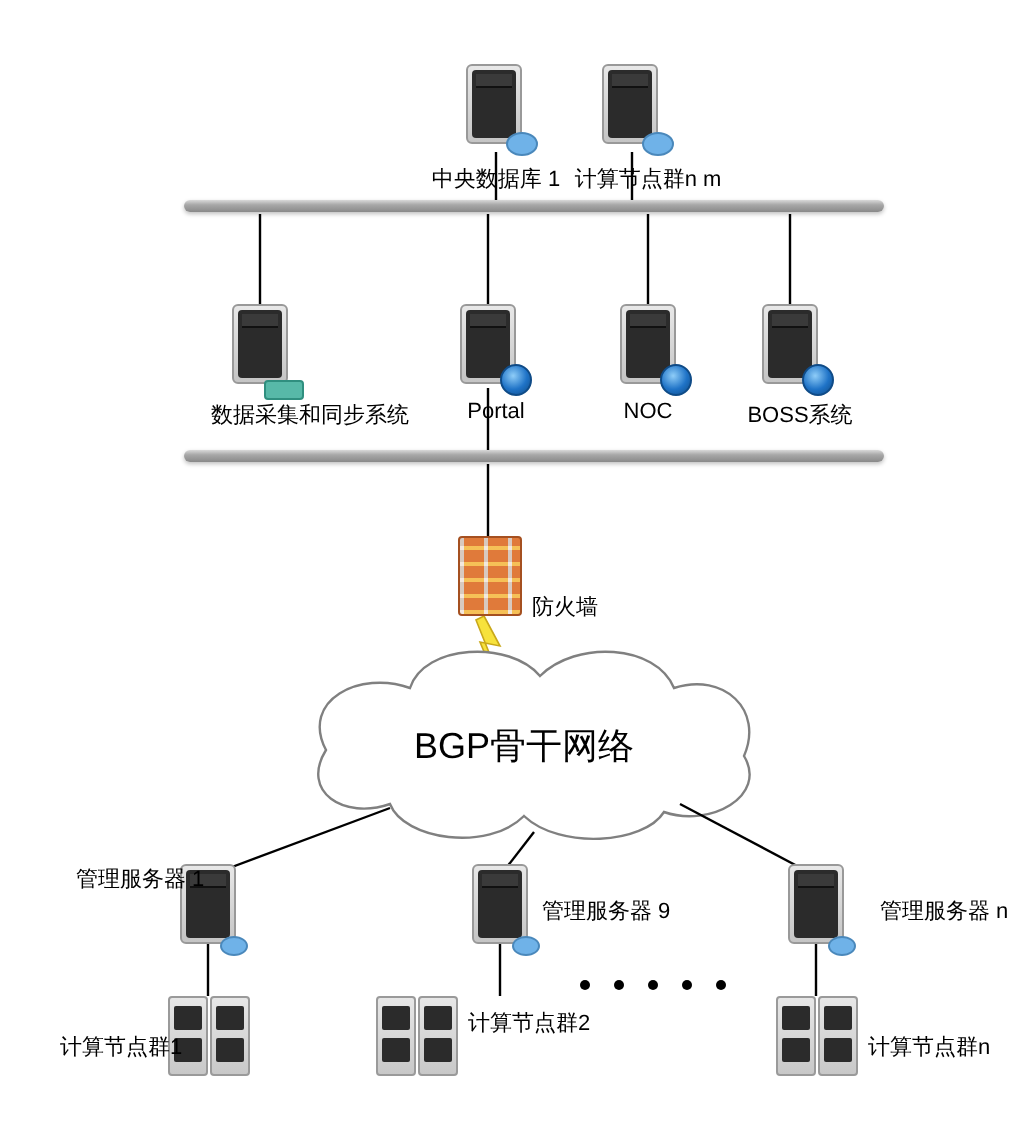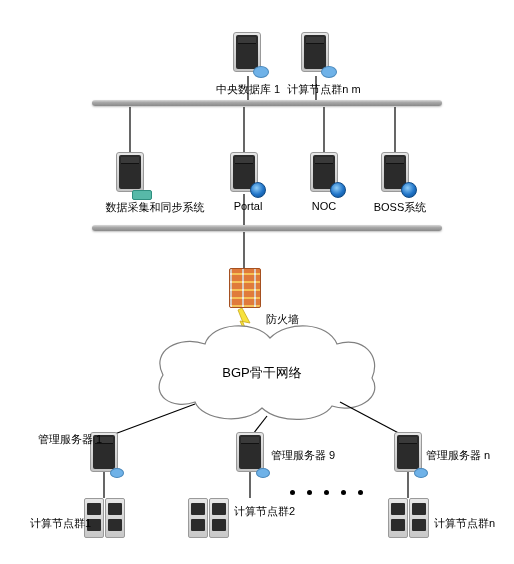--- a/index.html
+++ b/index.html
@@ -20,21 +20,21 @@
   }
   .label {
     position: absolute;
     font-size: 11px;
     color: #000;
     white-space: nowrap;
   }
   .label.centered { transform: translateX(-50%); }
   .bgp-label {
     position: absolute;
-    font-size: 13px;
+    font-size: 18px;
     color: #000;
     transform: translate(-50%, -50%);
   }
   
   .bus {
     position: absolute;
     height: 6px;
     border-radius: 3px;
     background: linear-gradient(#d9d9d9, #a8a8a8 40%, #898989);
     box-shadow: 0 1px 2px rgba(0,0,0,.25);
@@ -242,21 +242,21 @@
 <div class="label centered" style="left:324px; top:200px">NOC</div>
 
 <div class="server" style="left:381px; top:152px">
   <div class="body"></div>
     <div class="front"></div>
     <div class="badge-blue"></div>
 </div>
 <div class="label centered" style="left:400px; top:200px">BOSS系统</div>
 
 <div class="firewall" style="left:229px; top:268px"></div>
-<div class="label" style="left:266px; top:312px">防火墙</div>
+<div class="label" style="left:266px; top:296px">防火墙</div>
 
 <div class="bgp-label" style="left:262px; top:373px">BGP骨干网络</div>
 
 <div class="server" style="left:90px; top:432px">
   <div class="body"></div>
     <div class="front"></div>
     <div class="disk"></div>
 </div>
 <div class="label" style="left:38px; top:432px">管理服务器 1</div>
 
@@ -265,21 +265,21 @@
     <div class="front"></div>
     <div class="disk"></div>
 </div>
 <div class="label" style="left:271px; top:448px">管理服务器 9</div>
 
 <div class="server" style="left:394px; top:432px">
   <div class="body"></div>
     <div class="front"></div>
     <div class="disk"></div>
 </div>
-<div class="label" style="left:426px; top:448px">管理服务器 n</div>
+<div class="label" style="left:440px; top:448px">管理服务器 n</div>
 
 <div class="dots" style="left:290px; top:490px">
   <div class="dot"></div>
     <div class="dot"></div>
     <div class="dot"></div>
     <div class="dot"></div>
     <div class="dot"></div>
 </div>
 
 <div class="cluster" style="left:84px; top:498px">

